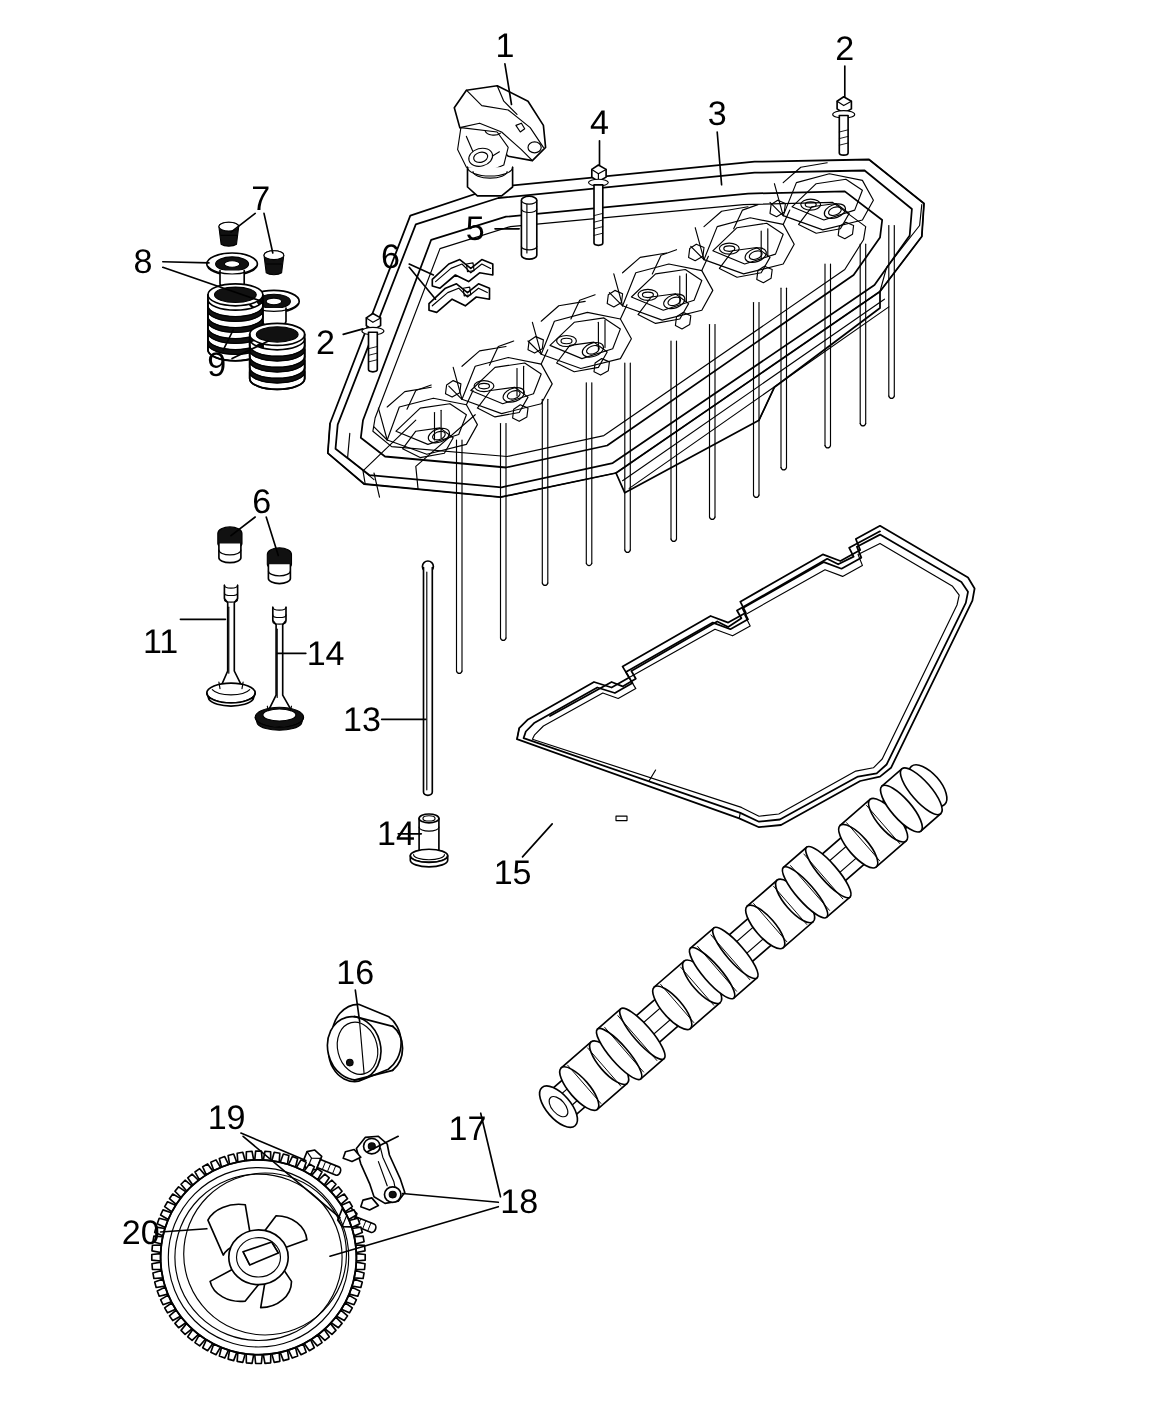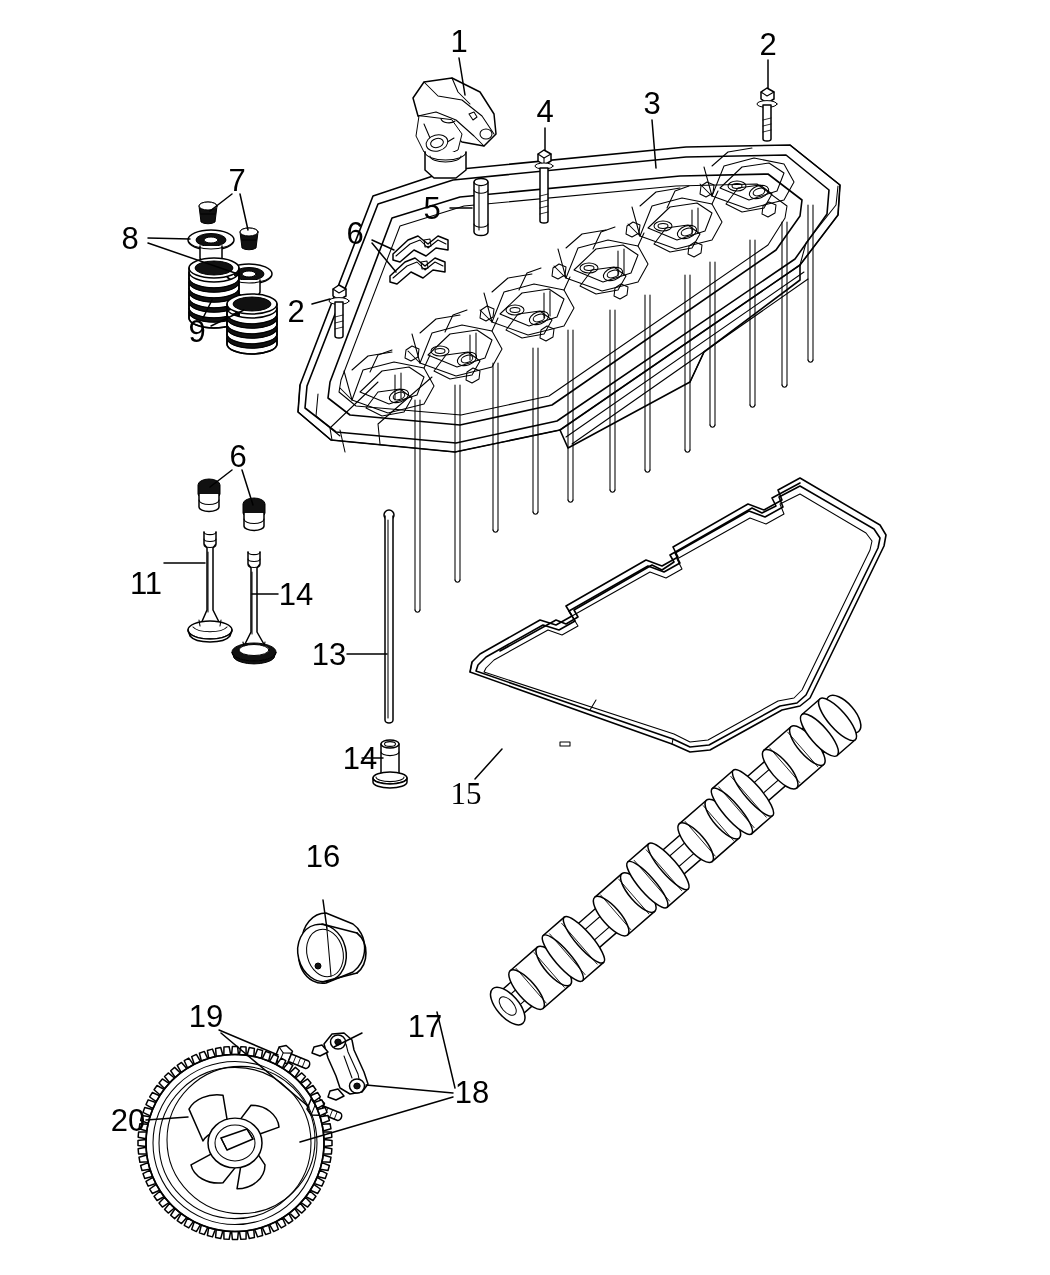--- a/index.html
+++ b/index.html
@@ -843,21 +843,21 @@
   <div class="callout-num" style="left:432px; top:208px;">5</div>
   <div class="callout-num" style="left:355px; top:233px;">6</div>
   <div class="callout-num" style="left:237px; top:180px;">7</div>
   <div class="callout-num" style="left:130px; top:238px;">8</div>
   <div class="callout-num" style="left:197px; top:331px;">9</div>
   <div class="callout-num" style="left:238px; top:456px;">6</div>
   <div class="callout-num" style="left:146px; top:563px;margin-top:20px;">11</div>
   <div class="callout-num" style="left:296px; top:594px;">14</div>
   <div class="callout-num" style="left:329px; top:654px;">13</div>
   <div class="callout-num" style="left:360px; top:758px;">14</div>
-  <div class="callout-num" style="left:466px; top:793px;font-family:Liberation Serif, serif;">15</div>
-  <div class="callout-num" style="left:323px; top:856px;">16</div>
+  <div class="callout-num" style="left:466px; top:793px;">15</div>
+  <div class="callout-num" style="left:323px; top:884px;">16</div>
   <div class="callout-num" style="left:377px; top:1026px;margin-left:48px;">17</div>
   <div class="callout-num" style="left:472px; top:1092px;">18</div>
   <div class="callout-num" style="left:206px; top:1016px;">19</div>
   <div class="callout-num" style="left:128px; top:1120px;text-align:center;">20</div>
   <div class="callout-num" style="left:296px; top:311px;">2</div>
 
 </div>
 
 </body></html>

